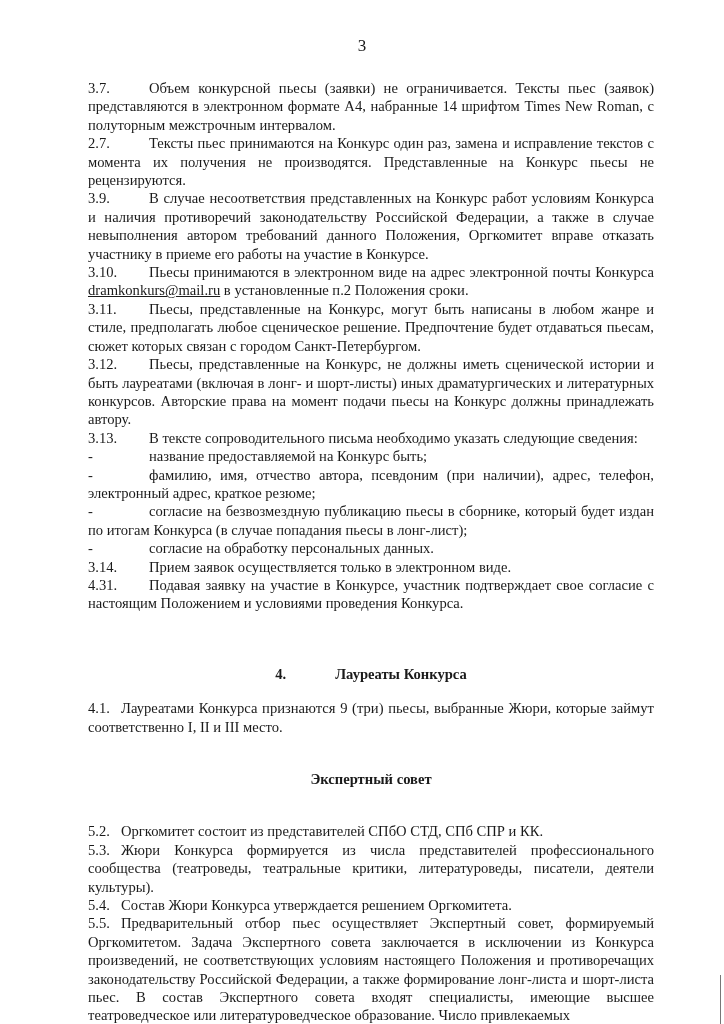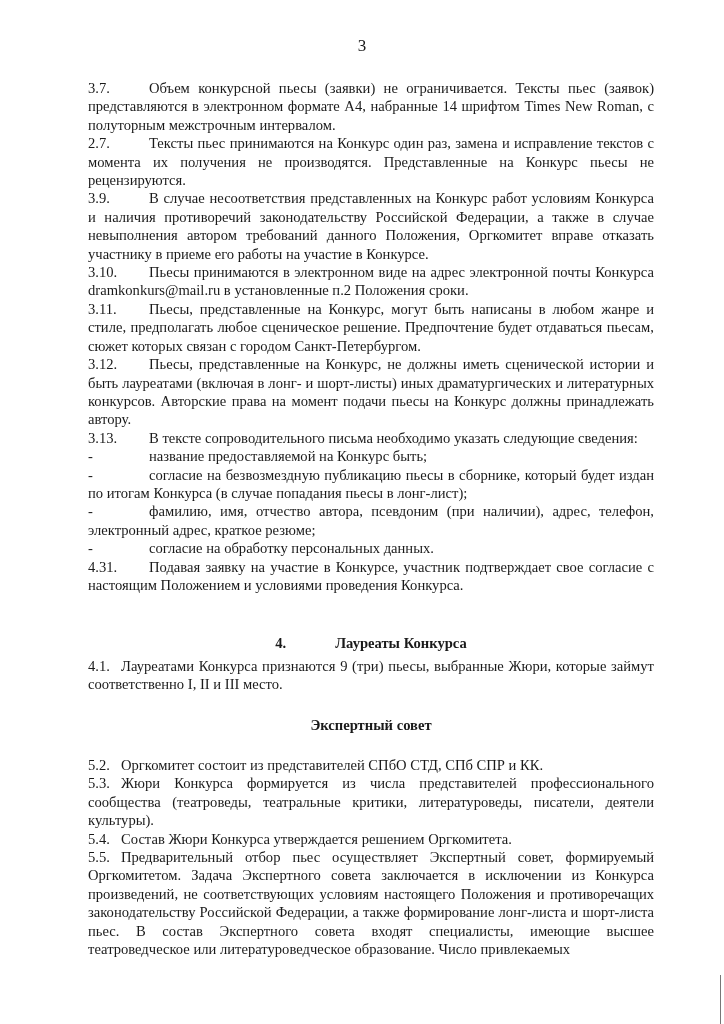--- a/index.html
+++ b/index.html
@@ -13,23 +13,23 @@
     text-align: center; font-size: 17px;
   }
   .content {
     position: absolute; left: 88px; top: 79px; width: 566px;
     font-size: 14.6px; line-height: 18.4px;
   }
   .p { text-align: justify; margin: 0; }
   .num { display: inline-block; width: 61px; }
   .num-short { display: inline-block; width: 33px; }
   .dash { display: inline-block; width: 61px; }
-  .email { }
+  .email { text-decoration: underline; }
   .section-title {
-    font-weight: bold; text-align: center; margin: 4px;
+    font-weight: bold; text-align: center; margin: 16px;
   }
   .section-title .snum { display: inline-block; width: 60px; text-align: left; }
   .gap-lg { height: 36px; }
   .gap-md { height: 18px; }
   .right-edge {
     position: absolute; right: 3px; top: 975px; width: 1px; height: 49px; background: #777;
   }
 </style>
 </head>
 <body>
@@ -46,24 +46,25 @@
 
   <p class="p"><span class="num">3.10.</span><span>Пьесы принимаются в электронном виде на адрес электронной почты Конкурса</span> <span class="email">dramkonkurs@mail.ru</span> <span>в установленные п.2 Положения сроки.</span></p>
 
   <p class="p"><span class="num">3.11.</span><span>Пьесы, представленные на Конкурс, могут быть написаны в любом жанре и стиле, предполагать любое сценическое решение. Предпочтение будет отдаваться пьесам, сюжет которых связан с городом Санкт-Петербургом.</span></p>
 
   <p class="p"><span class="num">3.12.</span><span>Пьесы, представленные на Конкурс, не должны иметь сценической истории и быть лауреатами (включая в лонг- и шорт-листы) иных драматургических и литературных конкурсов. Авторские права на момент подачи пьесы на Конкурс должны принадлежать автору.</span></p>
 
   <p class="p"><span class="num">3.13.</span><span>В тексте сопроводительного письма необходимо указать следующие сведения:</span></p>
 
   <p class="p"><span class="dash">-</span><span>название предоставляемой на Конкурс быть;</span></p>
+  <p class="p"><span class="dash">-</span><span>фамилию, имя, отчество автора, псевдоним (при наличии), адрес, телефон, электронный адрес, краткое резюме;</span></p>
   <p class="p"><span class="dash">-</span><span>согласие на безвозмездную публикацию пьесы в сборнике, который будет издан по итогам Конкурса (в случае попадания пьесы в лонг-лист);</span></p>
-  <p class="p"><span class="dash">-</span><span>фамилию, имя, отчество автора, псевдоним (при наличии), адрес, телефон, электронный адрес, краткое резюме;</span></p>
   <p class="p"><span class="dash">-</span><span>согласие на обработку персональных данных.</span></p>
 
+  <p class="p"><span class="num">3.14.</span><span>Прием заявок осуществляется только в электронном виде.</span></p>
 
   <p class="p"><span class="num">4.31.</span><span>Подавая заявку на участие в Конкурсе, участник подтверждает свое согласие с настоящим Положением и условиями проведения Конкурса.</span></p>
 
   <div class="gap-lg"></div>
 
   <p class="section-title"><span class="snum">4.</span><span>Лауреаты Конкурса</span></p>
 
   <p class="p"><span class="num-short">4.1.</span><span>Лауреатами Конкурса признаются 9 (три) пьесы, выбранные Жюри, которые займут соответственно I, II и III место.</span></p>
 
   <div class="gap-md"></div>

